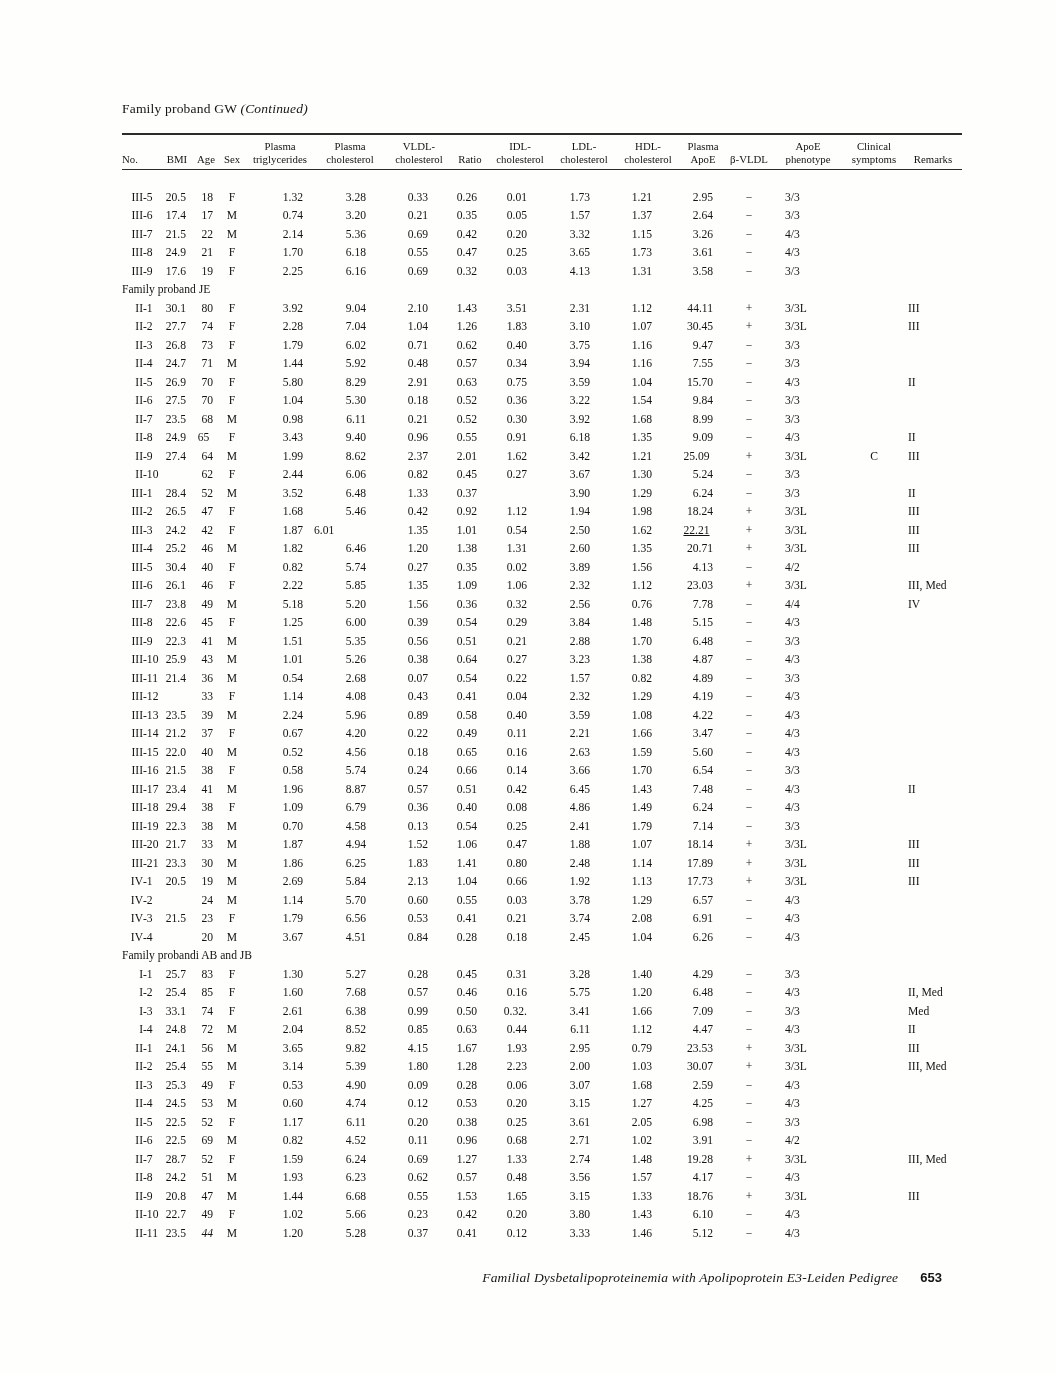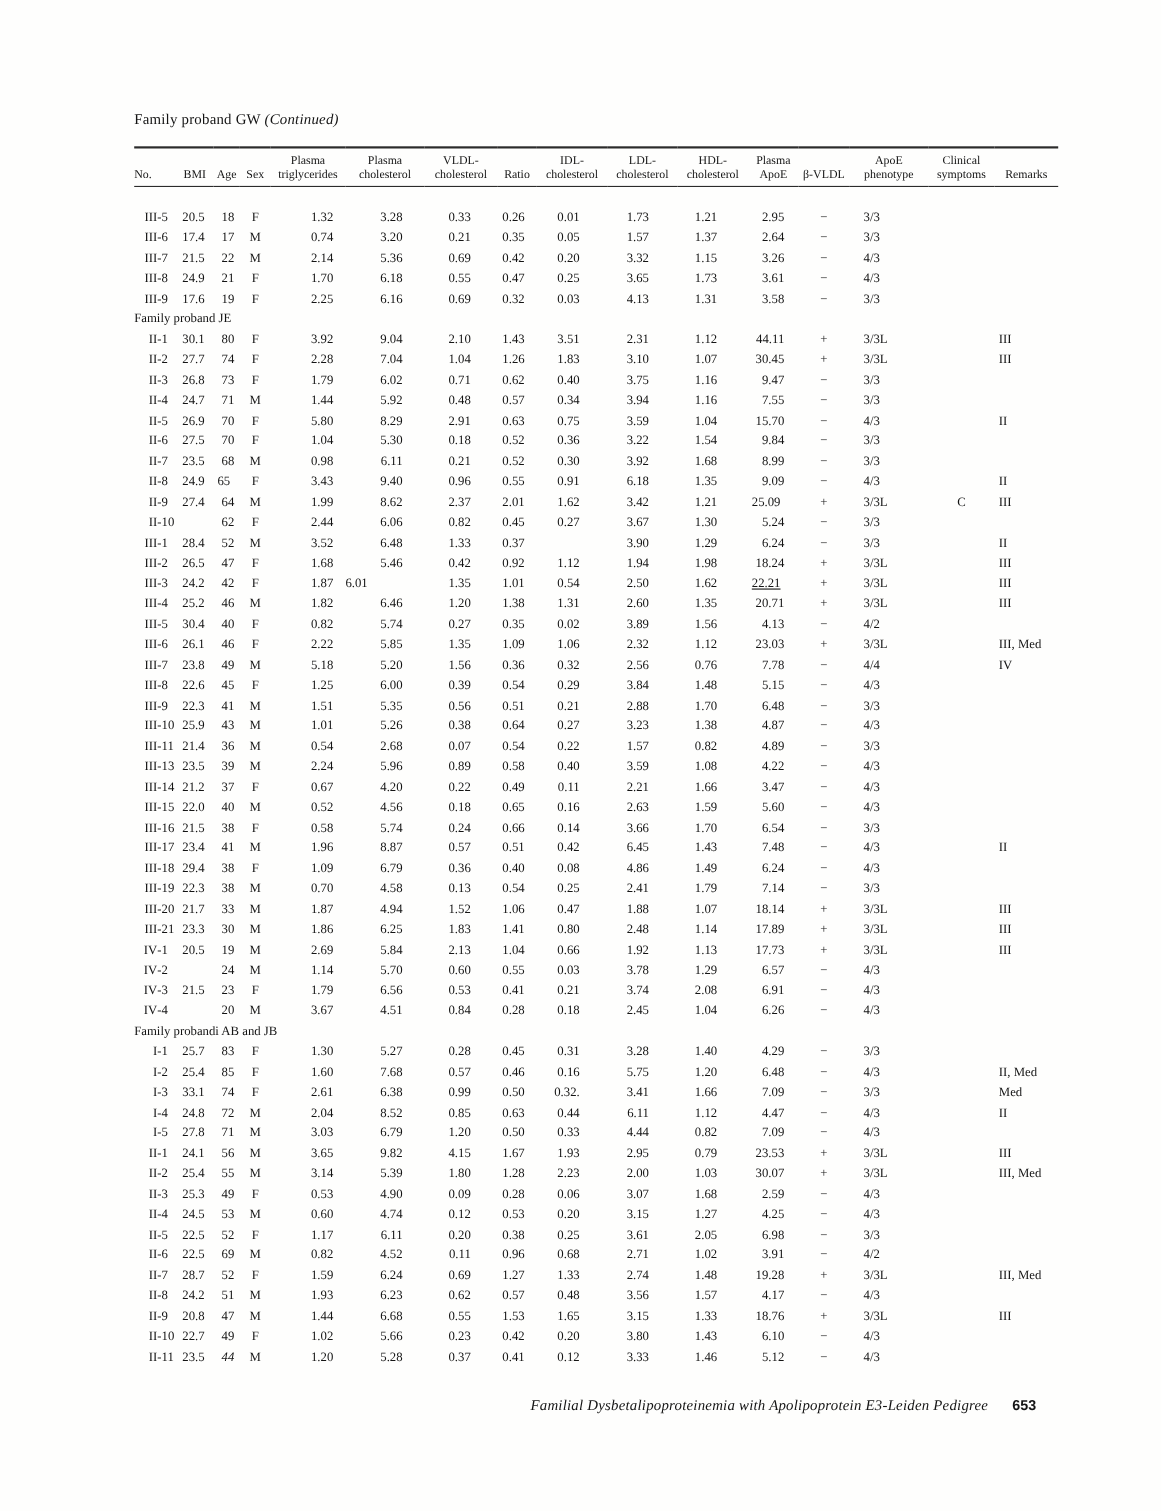--- a/index.html
+++ b/index.html
@@ -589,20 +589,38 @@
           <td style="text-align: right; padding-right: 25px;">0.22</td>
           <td style="text-align: right; padding-right: 26px;">1.57</td>
           <td style="text-align: right; padding-right: 28px;">0.82</td>
           <td style="text-align: right; padding-right: 13px;">4.89</td>
           <td style="text-align: center;">−</td>
           <td style="text-align: left; padding-left: 13px;">3/3</td>
           <td style="text-align: center;"></td>
           <td style="text-align: left; padding-left: 4px;"></td>
         </tr>
         <tr>
+          <td style="text-align: left;"><span class="rom">III</span><span>-12</span></td>
+          <td style="text-align: right; padding-right: 8px;"></td>
+          <td style="text-align: right; padding-right: 5px;">33</td>
+          <td style="text-align: center;">F</td>
+          <td style="text-align: right; padding-right: 11px;">1.14</td>
+          <td style="text-align: right; padding-right: 20px;">4.08</td>
+          <td style="text-align: right; padding-right: 24px;">0.43</td>
+          <td style="text-align: right; padding-right: 11px;">0.41</td>
+          <td style="text-align: right; padding-right: 25px;">0.04</td>
+          <td style="text-align: right; padding-right: 26px;">2.32</td>
+          <td style="text-align: right; padding-right: 28px;">1.29</td>
+          <td style="text-align: right; padding-right: 13px;">4.19</td>
+          <td style="text-align: center;">−</td>
+          <td style="text-align: left; padding-left: 13px;">4/3</td>
+          <td style="text-align: center;"></td>
+          <td style="text-align: left; padding-left: 4px;"></td>
+        </tr>
+        <tr>
           <td style="text-align: left;"><span class="rom">III</span><span>-13</span></td>
           <td style="text-align: right; padding-right: 8px;">23.5</td>
           <td style="text-align: right; padding-right: 5px;">39</td>
           <td style="text-align: center;">M</td>
           <td style="text-align: right; padding-right: 11px;">2.24</td>
           <td style="text-align: right; padding-right: 20px;">5.96</td>
           <td style="text-align: right; padding-right: 24px;">0.89</td>
           <td style="text-align: right; padding-right: 11px;">0.58</td>
           <td style="text-align: right; padding-right: 25px;">0.40</td>
           <td style="text-align: right; padding-right: 26px;">3.59</td>
@@ -896,38 +914,20 @@
           <td style="text-align: right; padding-right: 24px;">0.85</td>
           <td style="text-align: right; padding-right: 11px;">0.63</td>
           <td style="text-align: right; padding-right: 25px;">0.44</td>
           <td style="text-align: right; padding-right: 26px;">6.11</td>
           <td style="text-align: right; padding-right: 28px;">1.12</td>
           <td style="text-align: right; padding-right: 13px;">4.47</td>
           <td style="text-align: center;">−</td>
           <td style="text-align: left; padding-left: 13px;">4/3</td>
           <td style="text-align: center;"></td>
           <td style="text-align: left; padding-left: 4px;">II</td>
-        </tr>
-        <tr>
-          <td style="text-align: left;"><span class="rom">I</span><span>-5</span></td>
-          <td style="text-align: right; padding-right: 8px;">27.8</td>
-          <td style="text-align: right; padding-right: 5px;">71</td>
-          <td style="text-align: center;">M</td>
-          <td style="text-align: right; padding-right: 11px;">3.03</td>
-          <td style="text-align: right; padding-right: 20px;">6.79</td>
-          <td style="text-align: right; padding-right: 24px;">1.20</td>
-          <td style="text-align: right; padding-right: 11px;">0.50</td>
-          <td style="text-align: right; padding-right: 25px;">0.33</td>
-          <td style="text-align: right; padding-right: 26px;">4.44</td>
-          <td style="text-align: right; padding-right: 28px;">0.82</td>
-          <td style="text-align: right; padding-right: 13px;">7.09</td>
-          <td style="text-align: center;">−</td>
-          <td style="text-align: left; padding-left: 13px;">4/3</td>
-          <td style="text-align: center;"></td>
-          <td style="text-align: left; padding-left: 4px;"></td>
         </tr>
         <tr>
           <td style="text-align: left;"><span class="rom">II</span><span>-1</span></td>
           <td style="text-align: right; padding-right: 8px;">24.1</td>
           <td style="text-align: right; padding-right: 5px;">56</td>
           <td style="text-align: center;">M</td>
           <td style="text-align: right; padding-right: 11px;">3.65</td>
           <td style="text-align: right; padding-right: 20px;">9.82</td>
           <td style="text-align: right; padding-right: 24px;">4.15</td>
           <td style="text-align: right; padding-right: 11px;">1.67</td>

